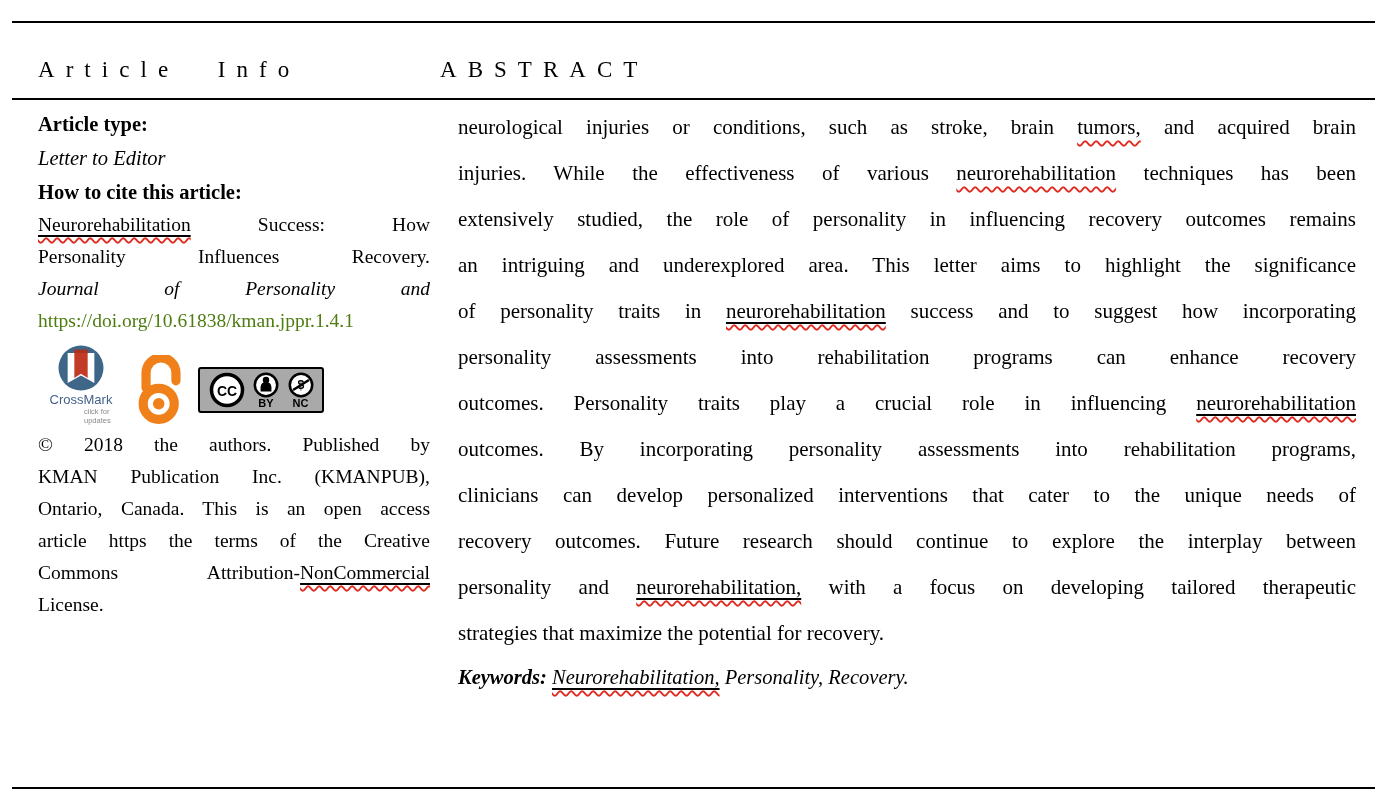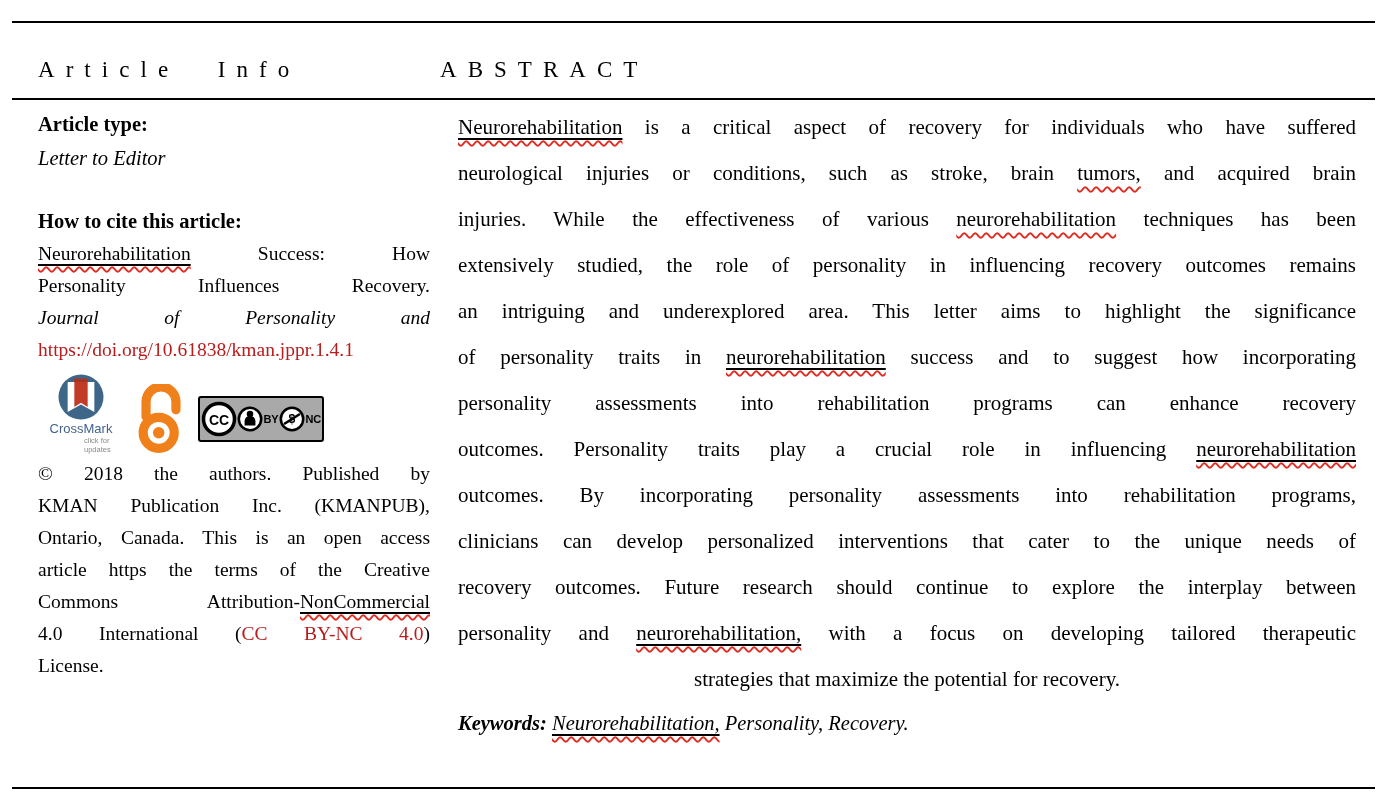--- a/index.html
+++ b/index.html
@@ -13,43 +13,43 @@
 
   .hdr { position:absolute; top:57px; font-size:23px; letter-spacing:0.48em; word-spacing:0.95em; white-space:nowrap; color:#000; }
   .hdr-left { left:38px; }
   .hdr-right { left:440px; }
 
   .col-left { position:absolute; left:38px; top:107px; width:392px; font-size:19.5px; }
   .col-right { position:absolute; left:458px; top:104px; width:898px; font-size:21px; }
 
   .type-label, .cite-label { font-weight:bold; font-size:20.5px; line-height:34px; }
   .type-value { font-style:italic; font-size:20.5px; line-height:34px; }
-  .cite-label { margin-top:29px; }
+  .cite-label { }
 
   .ln { text-align:left; }
   .ln.just { text-align:justify; text-align-last:justify; }
   #citation-lines .ln, #copyright-lines .ln { line-height:32px; }
-  #abstract-lines .ln { line-height:46px;text-align:center; }
+  #abstract-lines .ln { line-height:46px; }
   #keywords-line .ln { line-height:43px; font-size:20.5px; }
 
   .it { font-style:italic; }
   .bi { font-style:italic; font-weight:bold; }
-  .lnk { color:#b91c1c; text-decoration:none; cursor:pointer; }
+  .lnk { color:#4d7c0f; text-decoration:none; cursor:pointer; }
 
   
   .sq { text-decoration-line:underline; text-decoration-style:wavy; text-decoration-color:#e02b20; text-decoration-thickness:2px; text-underline-offset:6px; }
   
   .ul { text-decoration-line:underline; text-decoration-style:solid; text-decoration-color:#000; text-decoration-thickness:1.5px; text-underline-offset:3.5px; }
 
   .badges { margin-top:10px; margin-bottom:4px; display:flex; align-items:flex-end; gap:14px; height:78px; }
   .crossmark { display:flex; flex-direction:column; align-items:center; width:86px; font-family:"Liberation Sans", sans-serif; }
   .crossmark-label { font-size:13px; color:#44628a; line-height:14px; }
   .crossmark-sub { font-size:7.5px; color:#8a8a8a; line-height:9px;padding-left:46px; }
   .cc-badge { width:126px; height:46px; background:#a9a9a9; border:2px solid #000; border-radius:3px; display:flex; align-items:center; justify-content:space-evenly; box-sizing:border-box; margin-bottom:12px; }
-  .cc-col { display:flex; align-items:center; }
+  .cc-col { display:flex; flex-direction:column; align-items:center; }
   .cc-col-label { font-family:"Liberation Sans", sans-serif; font-weight:bold; font-size:11px; line-height:11px; color:#000; }
 </style>
 </head>
 <body>
 
 <div class="page">
 
   <div class="rule rule-top"></div>
   <div class="rule rule-mid"></div>
   <div class="rule rule-bottom"></div>
@@ -110,28 +110,26 @@
         </div>
       </div>
     </div>
 
     <div id="copyright-lines">
         <div class="ln just"><span>© 2018 the authors. Published by</span></div>
         <div class="ln just"><span>KMAN Publication Inc. (KMANPUB),</span></div>
         <div class="ln just"><span>Ontario, Canada. This is an open access</span></div>
         <div class="ln just"><span>article https the terms of the Creative</span></div>
         <div class="ln just"><span>Commons Attribution-</span><span class="sq"><span class="ul">NonCommercial</span></span></div>
-        <div class="ln just"><span>4.0 International (</span><a class="lnk">CC BY-NC 4.0</a><span>)</span></div>
         <div class="ln"><span>License.</span></div>
       </div>
   </div>
 
   <div class="col-right">
     <div id="abstract-lines">
-        <div class="ln just"><span class="sq"><span class="ul">Neurorehabilitation</span></span><span> is a critical aspect of recovery for individuals who have suffered</span></div>
         <div class="ln just"><span>neurological injuries or conditions, such as stroke, brain </span><span class="sq">tumors,</span><span> and acquired brain</span></div>
         <div class="ln just"><span>injuries. While the effectiveness of various </span><span class="sq">neurorehabilitation</span><span> techniques has been</span></div>
         <div class="ln just"><span>extensively studied, the role of personality in influencing recovery outcomes remains</span></div>
         <div class="ln just"><span>an intriguing and underexplored area. This letter aims to highlight the significance</span></div>
         <div class="ln just"><span>of personality traits in </span><span class="sq"><span class="ul">neurorehabilitation</span></span><span> success and to suggest how incorporating</span></div>
         <div class="ln just"><span>personality assessments into rehabilitation programs can enhance recovery</span></div>
         <div class="ln just"><span>outcomes. Personality traits play a crucial role in influencing </span><span class="sq"><span class="ul">neurorehabilitation</span></span></div>
         <div class="ln just"><span>outcomes. By incorporating personality assessments into rehabilitation programs,</span></div>
         <div class="ln just"><span>clinicians can develop personalized interventions that cater to the unique needs of</span></div>
         <div class="ln just"><span>recovery outcomes. Future research should continue to explore the interplay between</span></div>

